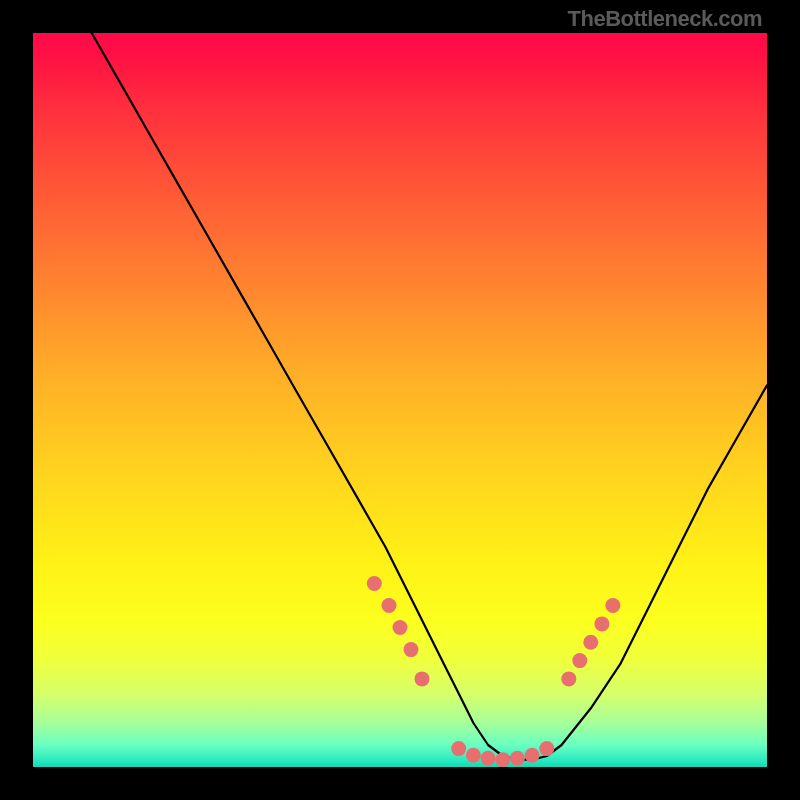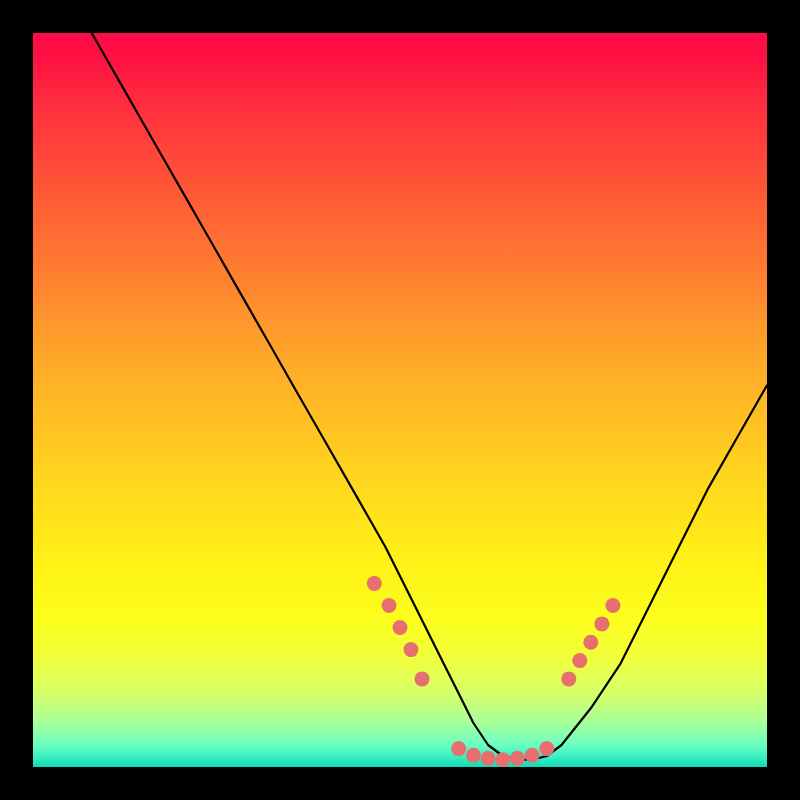--- a/index.html
+++ b/index.html
@@ -62,20 +62,21 @@
   svg.curve {
     position: absolute;
     inset: 0;
   }
 </style>
 </head>
 <body>
 
 <div class="frame">
 
+  <div class="attribution">TheBottleneck.com</div>
 
   <div class="plot">
     <div class="gradient"></div>
     <svg class="curve" viewBox="0 0 734 734" preserveAspectRatio="none">
       <g id="curve-layer">
           <path d="M58.7 0.0 L88.1 51.4 L117.4 102.8 L146.8 154.1 L176.2 205.5 L205.5 256.9 L234.9 308.3 L264.2 359.7 L293.6 411.0 L323.0 462.4 L352.3 513.8 L381.7 572.5 L396.4 601.9 L411.0 631.2 L425.7 660.6 L440.4 690.0 L455.1 712.0 L469.8 723.0 L484.4 726.7 L499.1 726.7 L513.8 723.0 L528.5 712.0 L557.8 675.3 L587.2 631.2 L616.6 572.5 L645.9 513.8 L675.3 455.1 L704.6 403.7 L734.0 352.3" fill="none" stroke="#000" stroke-width="2.2" stroke-linecap="round" stroke-linejoin="round"></path>
         </g>
       <g id="marker-layer">
           <circle cx="341.3" cy="550.5" r="7.5" fill="#e76f6f"></circle>
           <circle cx="356.0" cy="572.5" r="7.5" fill="#e76f6f"></circle>

